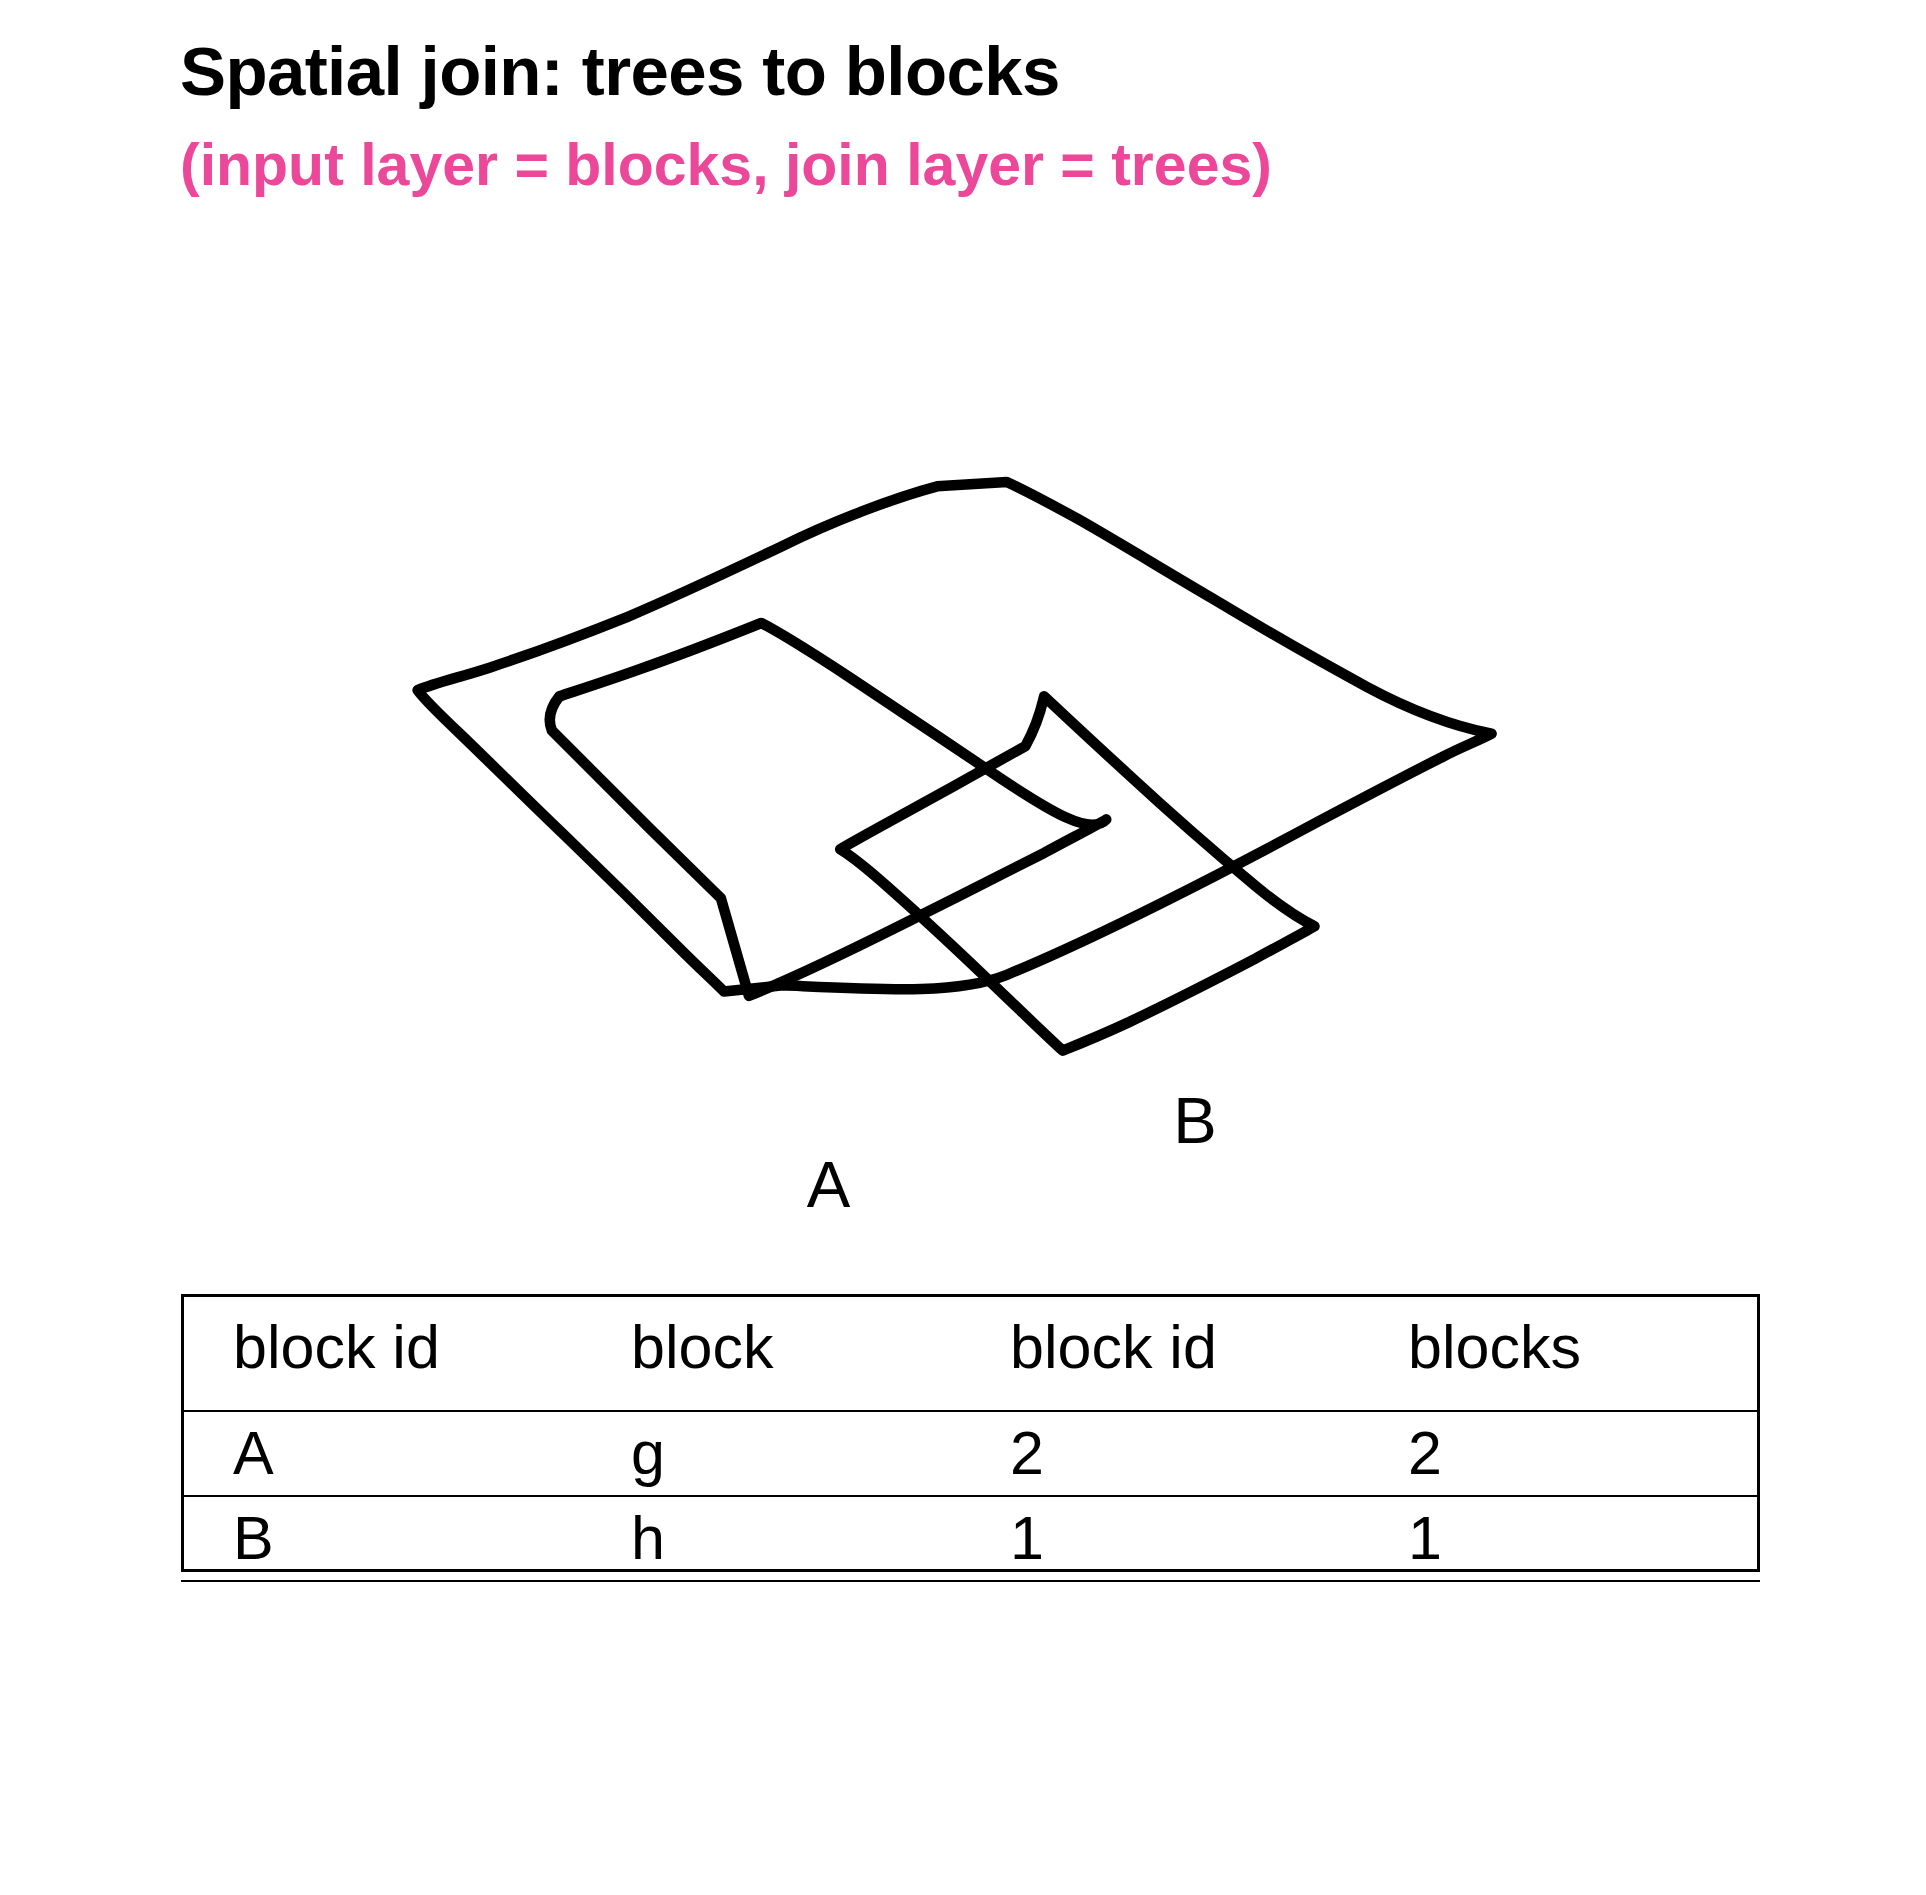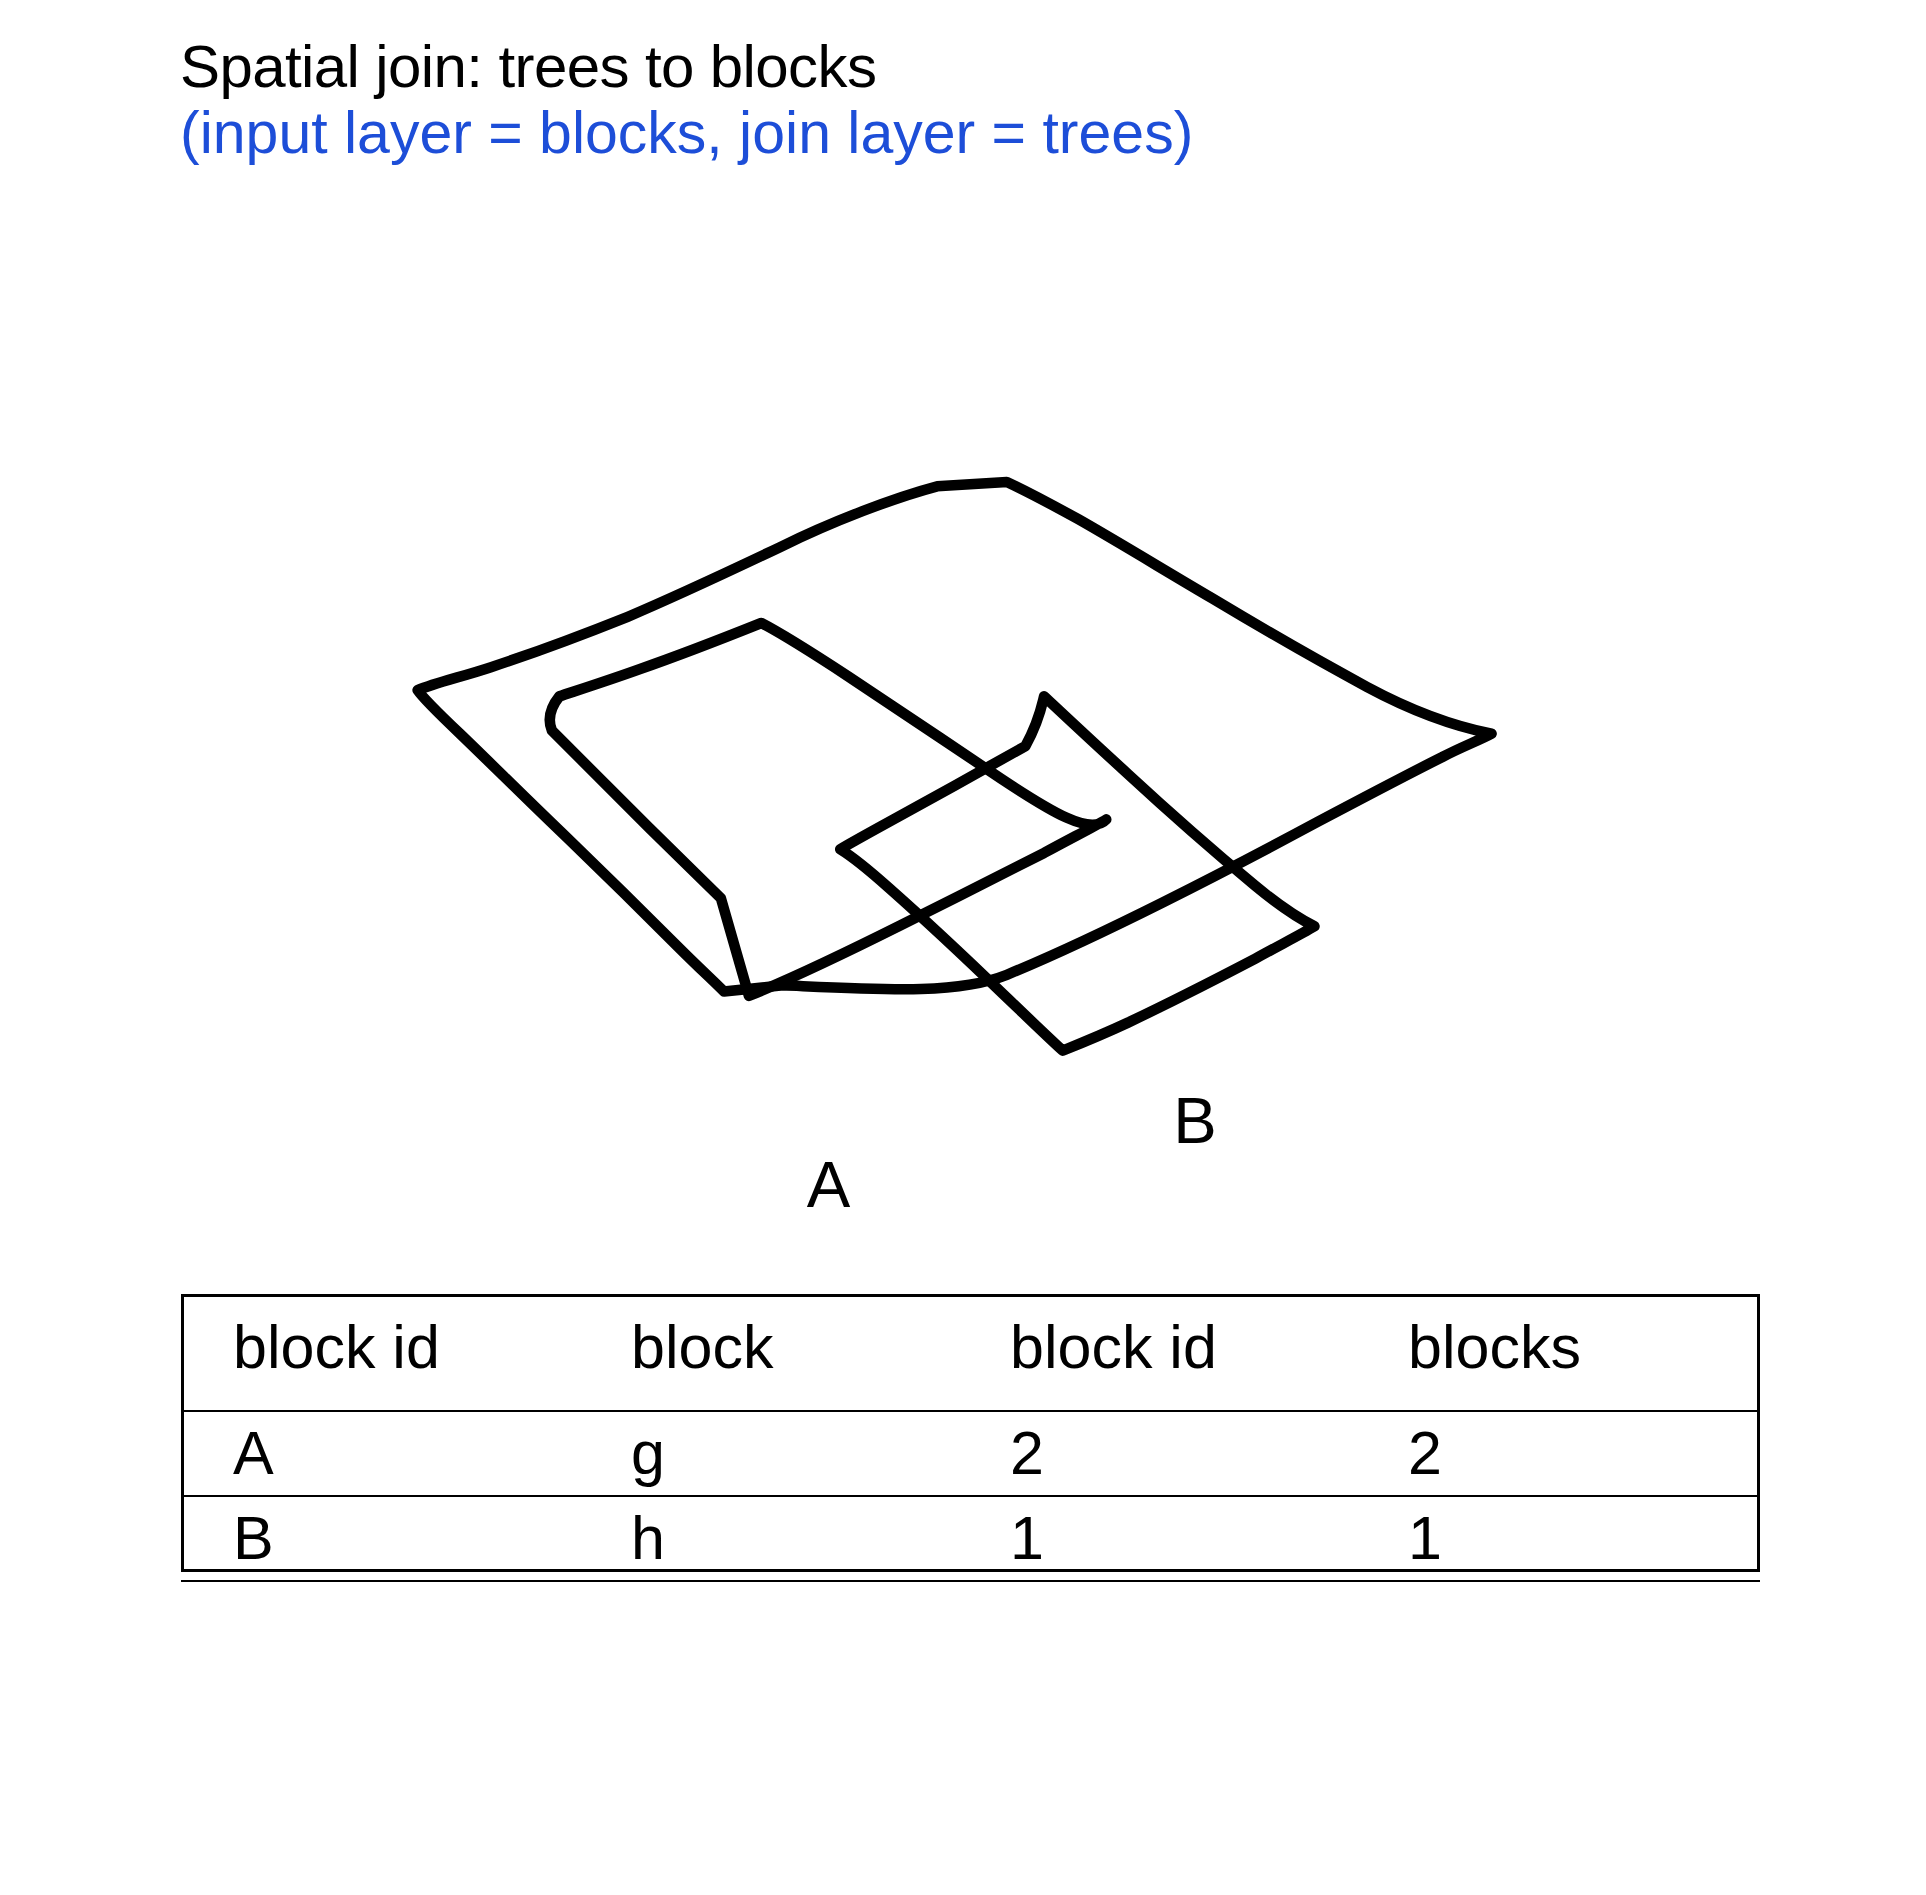--- a/index.html
+++ b/index.html
@@ -18,36 +18,36 @@
 
   
   #heading-block {
     position: absolute;
     left: 180px;
     top: 37px;
     width: 1678px;
   }
   #page-title {
     font-family: "Liberation Sans", sans-serif;
-    font-size: 60px;
+    font-size: 69px;
     line-height: 1.0;
-    font-weight: 400;
+    font-weight: 700;
     letter-spacing: -0.6px;
     color: #000000;
     white-space: nowrap;
     margin: 0;
   }
   #page-subtitle {
     font-family: "Liberation Sans", sans-serif;
     font-size: 59px;
     line-height: 1.0;
-    font-weight: 400;
-    color: #1d4ed8;
+    font-weight: 700;
+    color: #ec4899;
     white-space: nowrap;
-    margin: 7px 0 0 0;
+    margin: 30px 0 0 0;
   }
 
   
   #diagram {
     position: absolute;
     left: 0px;
     top: 429px;
     width: 1926px;
     height: 659px;
   }

